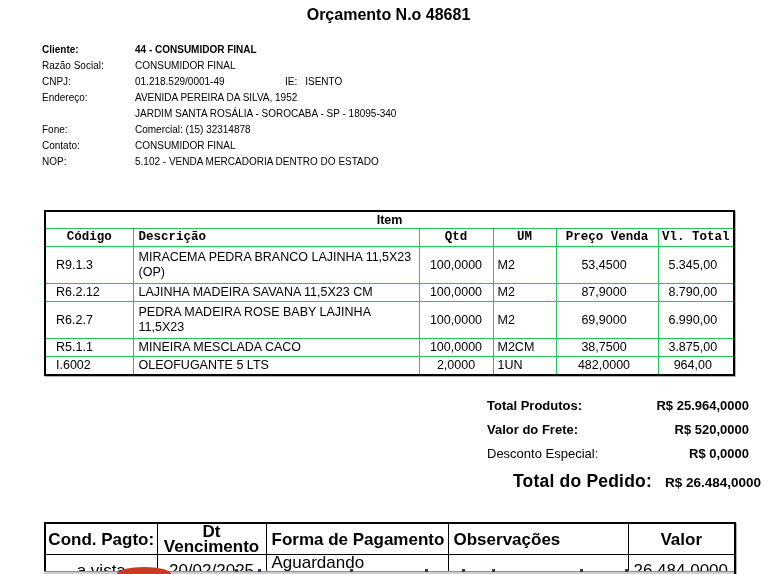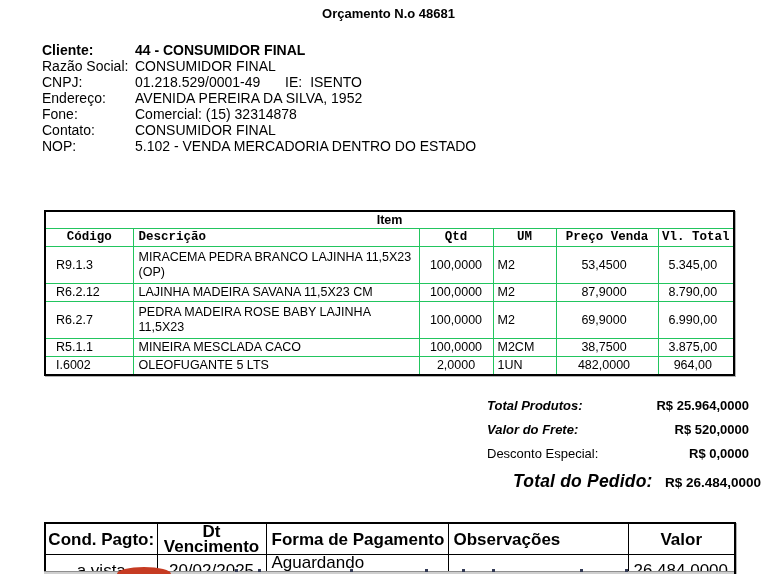--- a/index.html
+++ b/index.html
@@ -1,23 +1,23 @@
 <!DOCTYPE html>
 <html><head>
 <meta charset="utf-8">
 <style>
   html,body{margin:0;padding:0;background:#fff;}
   .page{position:relative;width:777px;height:574px;background:#ffffff;overflow:hidden;
         font-family:"Liberation Sans","DejaVu Sans",sans-serif;color:#000;}
 
   .doc-title{position:absolute;top:6px;left:0;width:100%;text-align:center;
-             font-size:13px;font-weight:bold;}
-
-  
-  .info{position:absolute;left:42px;top:42px;font-size:14px;line-height:16px;}
+             font-size:16px;font-weight:bold;}
+
+  
+  .info{position:absolute;left:42px;top:42px;font-size:10px;line-height:16px;}
   .info-row{display:flex;white-space:nowrap;}
   .info-label{width:93px;flex:none;}
   .bold{font-weight:bold;}
   .cnpj-val{width:150px;flex:none;}
   .ie-label{margin-right:8px;}
 
   
   table{border-collapse:collapse;table-layout:fixed;background:#fff;}
   .items-table{position:absolute;left:44px;top:210px;width:689px;font-size:12.5px;
                border:2px solid #000;box-shadow:1px 1px 0 rgba(0,0,0,.3);}
@@ -31,21 +31,21 @@
   .r-tall td{height:36px;}
   .c-cod{padding-left:10px !important;}
   .c-desc{padding-left:5px !important;padding-right:4px !important;}
   .c-qtd{text-align:center;}
   .c-um{padding-left:4px !important;}
   .c-right{text-align:center;padding-right:6px !important;}
 
   
   .totals{position:absolute;left:487px;top:398px;width:274px;font-size:13px;}
   .tot-row{display:flex;justify-content:space-between;align-items:baseline;height:24px;width:262px;}
-  .tot-label-b{font-weight:bold;font-style:italic;}
+  .tot-label-b{font-weight:bold;}
   .tot-value{font-weight:bold;}
   .tot-grand{width:274px;height:27px;margin-top:1px;}
   .tot-grand .tot-label-b{font-size:17.5px;letter-spacing:.2px;margin-left:26px;}
   .tot-grand .tot-value{font-size:13.5px;}
 
   
   .pay-table{position:absolute;left:44px;top:522px;width:690px;font-size:17px;
              border:2px solid #000;box-shadow:1px 1px 0 rgba(0,0,0,.3);}
   .pay-table th,.pay-table td{border:1px solid #000;padding:0;line-height:15px;height:16px;
              overflow:hidden;vertical-align:middle;}
@@ -79,20 +79,24 @@
     </div>
     <div class="info-row">
       <span class="info-label">CNPJ:</span>
       <span class="cnpj-val">01.218.529/0001-49</span>
       <span class="ie-label">IE:</span>
       <span>ISENTO</span>
     </div>
     <div class="info-row">
       <span class="info-label">Endereço:</span>
       <span>AVENIDA PEREIRA DA SILVA, 1952</span>
+    </div>
+    <div class="info-row">
+      <span class="info-label"></span>
+      <span>JARDIM SANTA ROSÁLIA - SOROCABA - SP - 18095-340</span>
     </div>
     <div class="info-row">
       <span class="info-label">Fone:</span>
       <span>Comercial: (15) 32314878</span>
     </div>
     <div class="info-row">
       <span class="info-label">Contato:</span>
       <span>CONSUMIDOR FINAL</span>
     </div>
     <div class="info-row">

